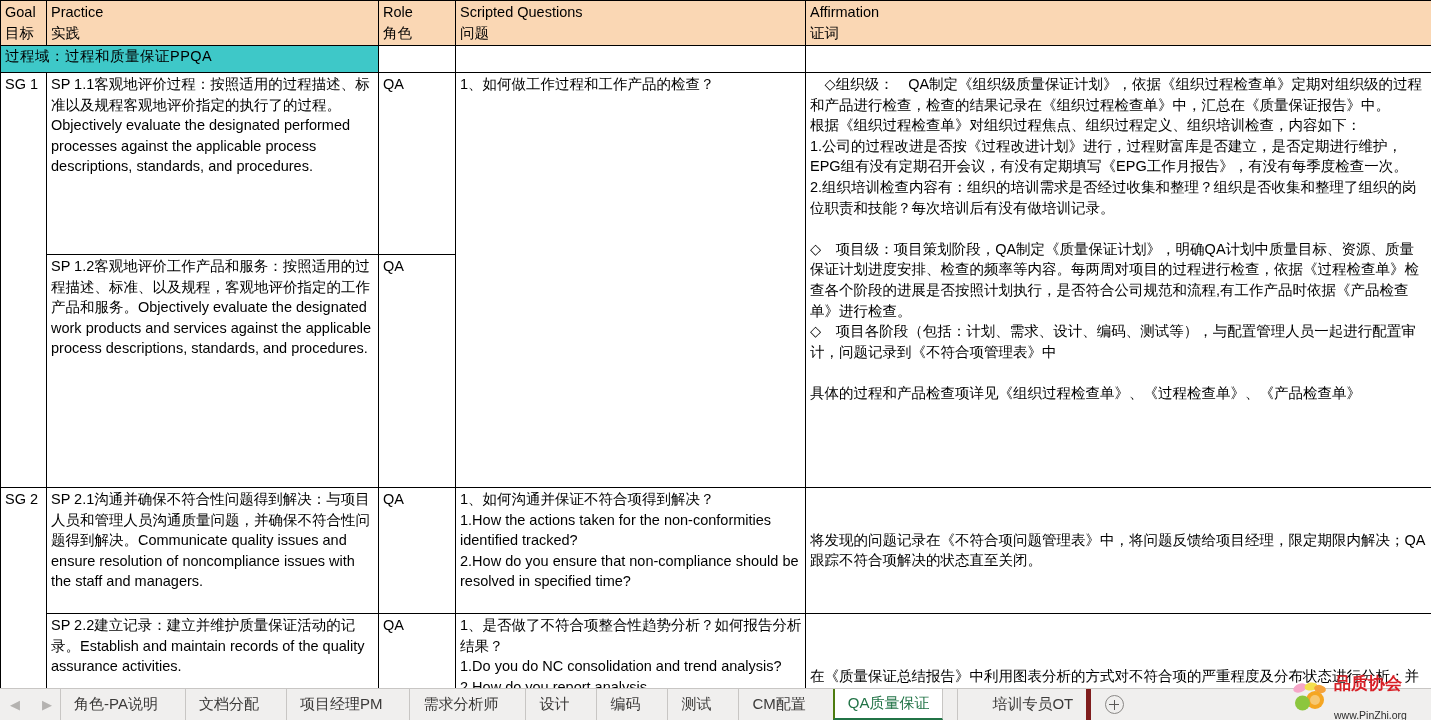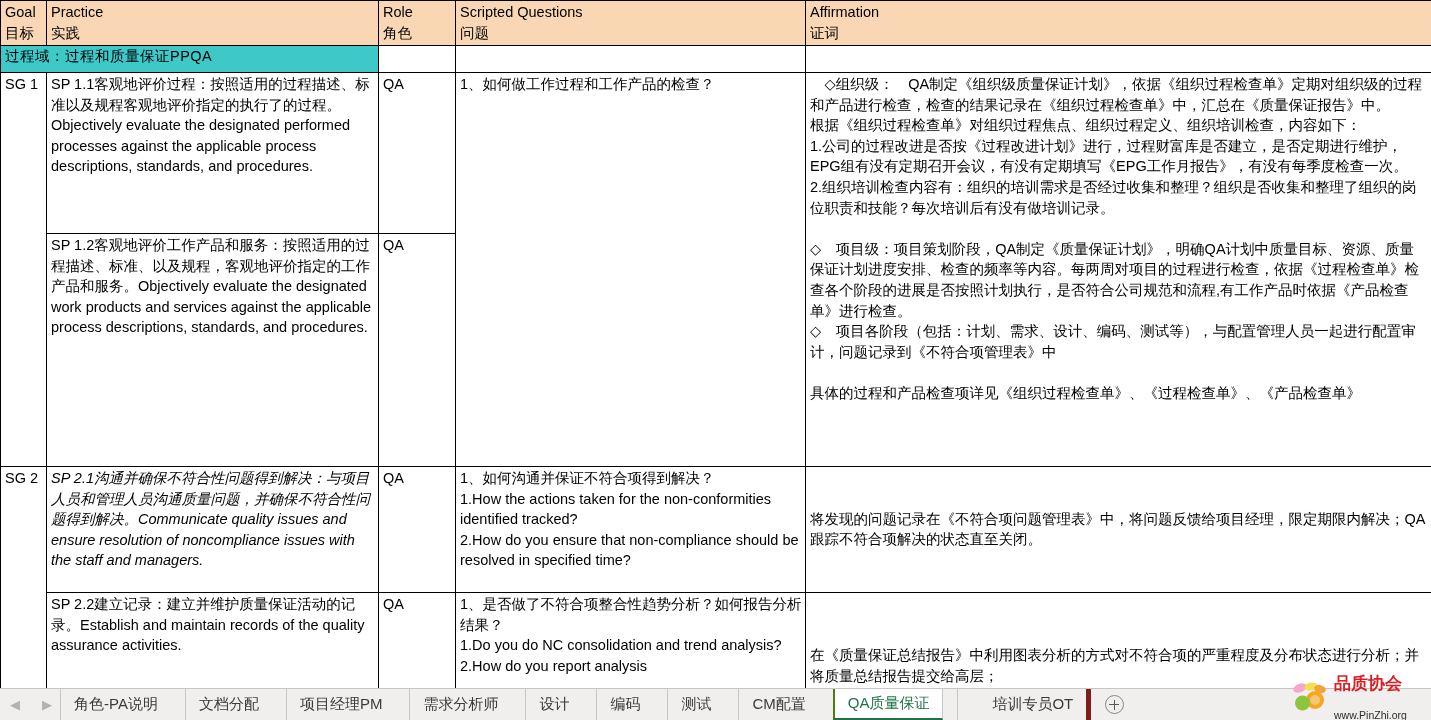--- a/index.html
+++ b/index.html
@@ -221,42 +221,42 @@
 
       <tr class="pa-banner">
         <td class="banner-cell" colspan="2">过程域：过程和质量保证PPQA</td>
         <td class="banner-blank"></td>
         <td class="banner-blank"></td>
         <td class="banner-blank"></td>
       </tr>
 
       <tr>
         <td class="goal-cell" rowspan="2">SG 1</td>
-        <td class="prac-cell" style="height:161px;">SP 1.1客观地评价过程：按照适用的过程描述、标准以及规程客观地评价指定的执行了的过程。Objectively evaluate the designated performed processes against the applicable process descriptions, standards, and procedures.</td>
+        <td class="prac-cell" style="height:182px;">SP 1.1客观地评价过程：按照适用的过程描述、标准以及规程客观地评价指定的执行了的过程。Objectively evaluate the designated performed processes against the applicable process descriptions, standards, and procedures.</td>
         <td class="role-cell">QA</td>
         <td class="quest-cell" rowspan="2">1、如何做工作过程和工作产品的检查？</td>
         <td class="affirm-cell" rowspan="2">　◇组织级：　QA制定《组织级质量保证计划》，依据《组织过程检查单》定期对组织级的过程和产品进行检查，检查的结果记录在《组织过程检查单》中，汇总在《质量保证报告》中。
 根据《组织过程检查单》对组织过程焦点、组织过程定义、组织培训检查，内容如下：
 1.公司的过程改进是否按《过程改进计划》进行，过程财富库是否建立，是否定期进行维护，EPG组有没有定期召开会议，有没有定期填写《EPG工作月报告》，有没有每季度检查一次。
 2.组织培训检查内容有：组织的培训需求是否经过收集和整理？组织是否收集和整理了组织的岗位职责和技能？每次培训后有没有做培训记录。
 
 ◇　项目级：项目策划阶段，QA制定《质量保证计划》，明确QA计划中质量目标、资源、质量保证计划进度安排、检查的频率等内容。每两周对项目的过程进行检查，依据《过程检查单》检查各个阶段的进展是否按照计划执行，是否符合公司规范和流程,有工作产品时依据《产品检查单》进行检查。
 ◇　项目各阶段（包括：计划、需求、设计、编码、测试等），与配置管理人员一起进行配置审计，问题记录到《不符合项管理表》中
 
 具体的过程和产品检查项详见《组织过程检查单》、《过程检查单》、《产品检查单》</td>
       </tr>
 
       <tr>
         <td class="prac-cell" style="height:233px;">SP 1.2客观地评价工作产品和服务：按照适用的过程描述、标准、以及规程，客观地评价指定的工作产品和服务。Objectively evaluate the designated work products and services against the applicable process descriptions, standards, and procedures.</td>
         <td class="role-cell">QA</td>
       </tr>
 
       <tr>
         <td class="goal-cell" rowspan="2">SG 2</td>
-        <td class="prac-cell" style="height:126px;font-style:italic;">SP 2.1沟通并确保不符合性问题得到解决：与项目人员和管理人员沟通质量问题，并确保不符合性问题得到解决。Communicate quality issues and ensure resolution of noncompliance issues with the staff and managers.</td>
+        <td class="prac-cell" style="height:126px;">SP 2.1沟通并确保不符合性问题得到解决：与项目人员和管理人员沟通质量问题，并确保不符合性问题得到解决。Communicate quality issues and ensure resolution of noncompliance issues with the staff and managers.</td>
         <td class="role-cell">QA</td>
         <td class="quest-cell">1、如何沟通并保证不符合项得到解决？
 1.How the actions taken for the non-conformities identified tracked?
 2.How do you ensure that non-compliance should be resolved in specified time?</td>
         <td class="affirm-cell mid">将发现的问题记录在《不符合项问题管理表》中，将问题反馈给项目经理，限定期限内解决；QA跟踪不符合项解决的状态直至关闭。</td>
       </tr>
 
       <tr>
         <td class="prac-cell" style="height:92px;">SP 2.2建立记录：建立并维护质量保证活动的记录。Establish and maintain records of the quality assurance activities.</td>
         <td class="role-cell">QA</td>

